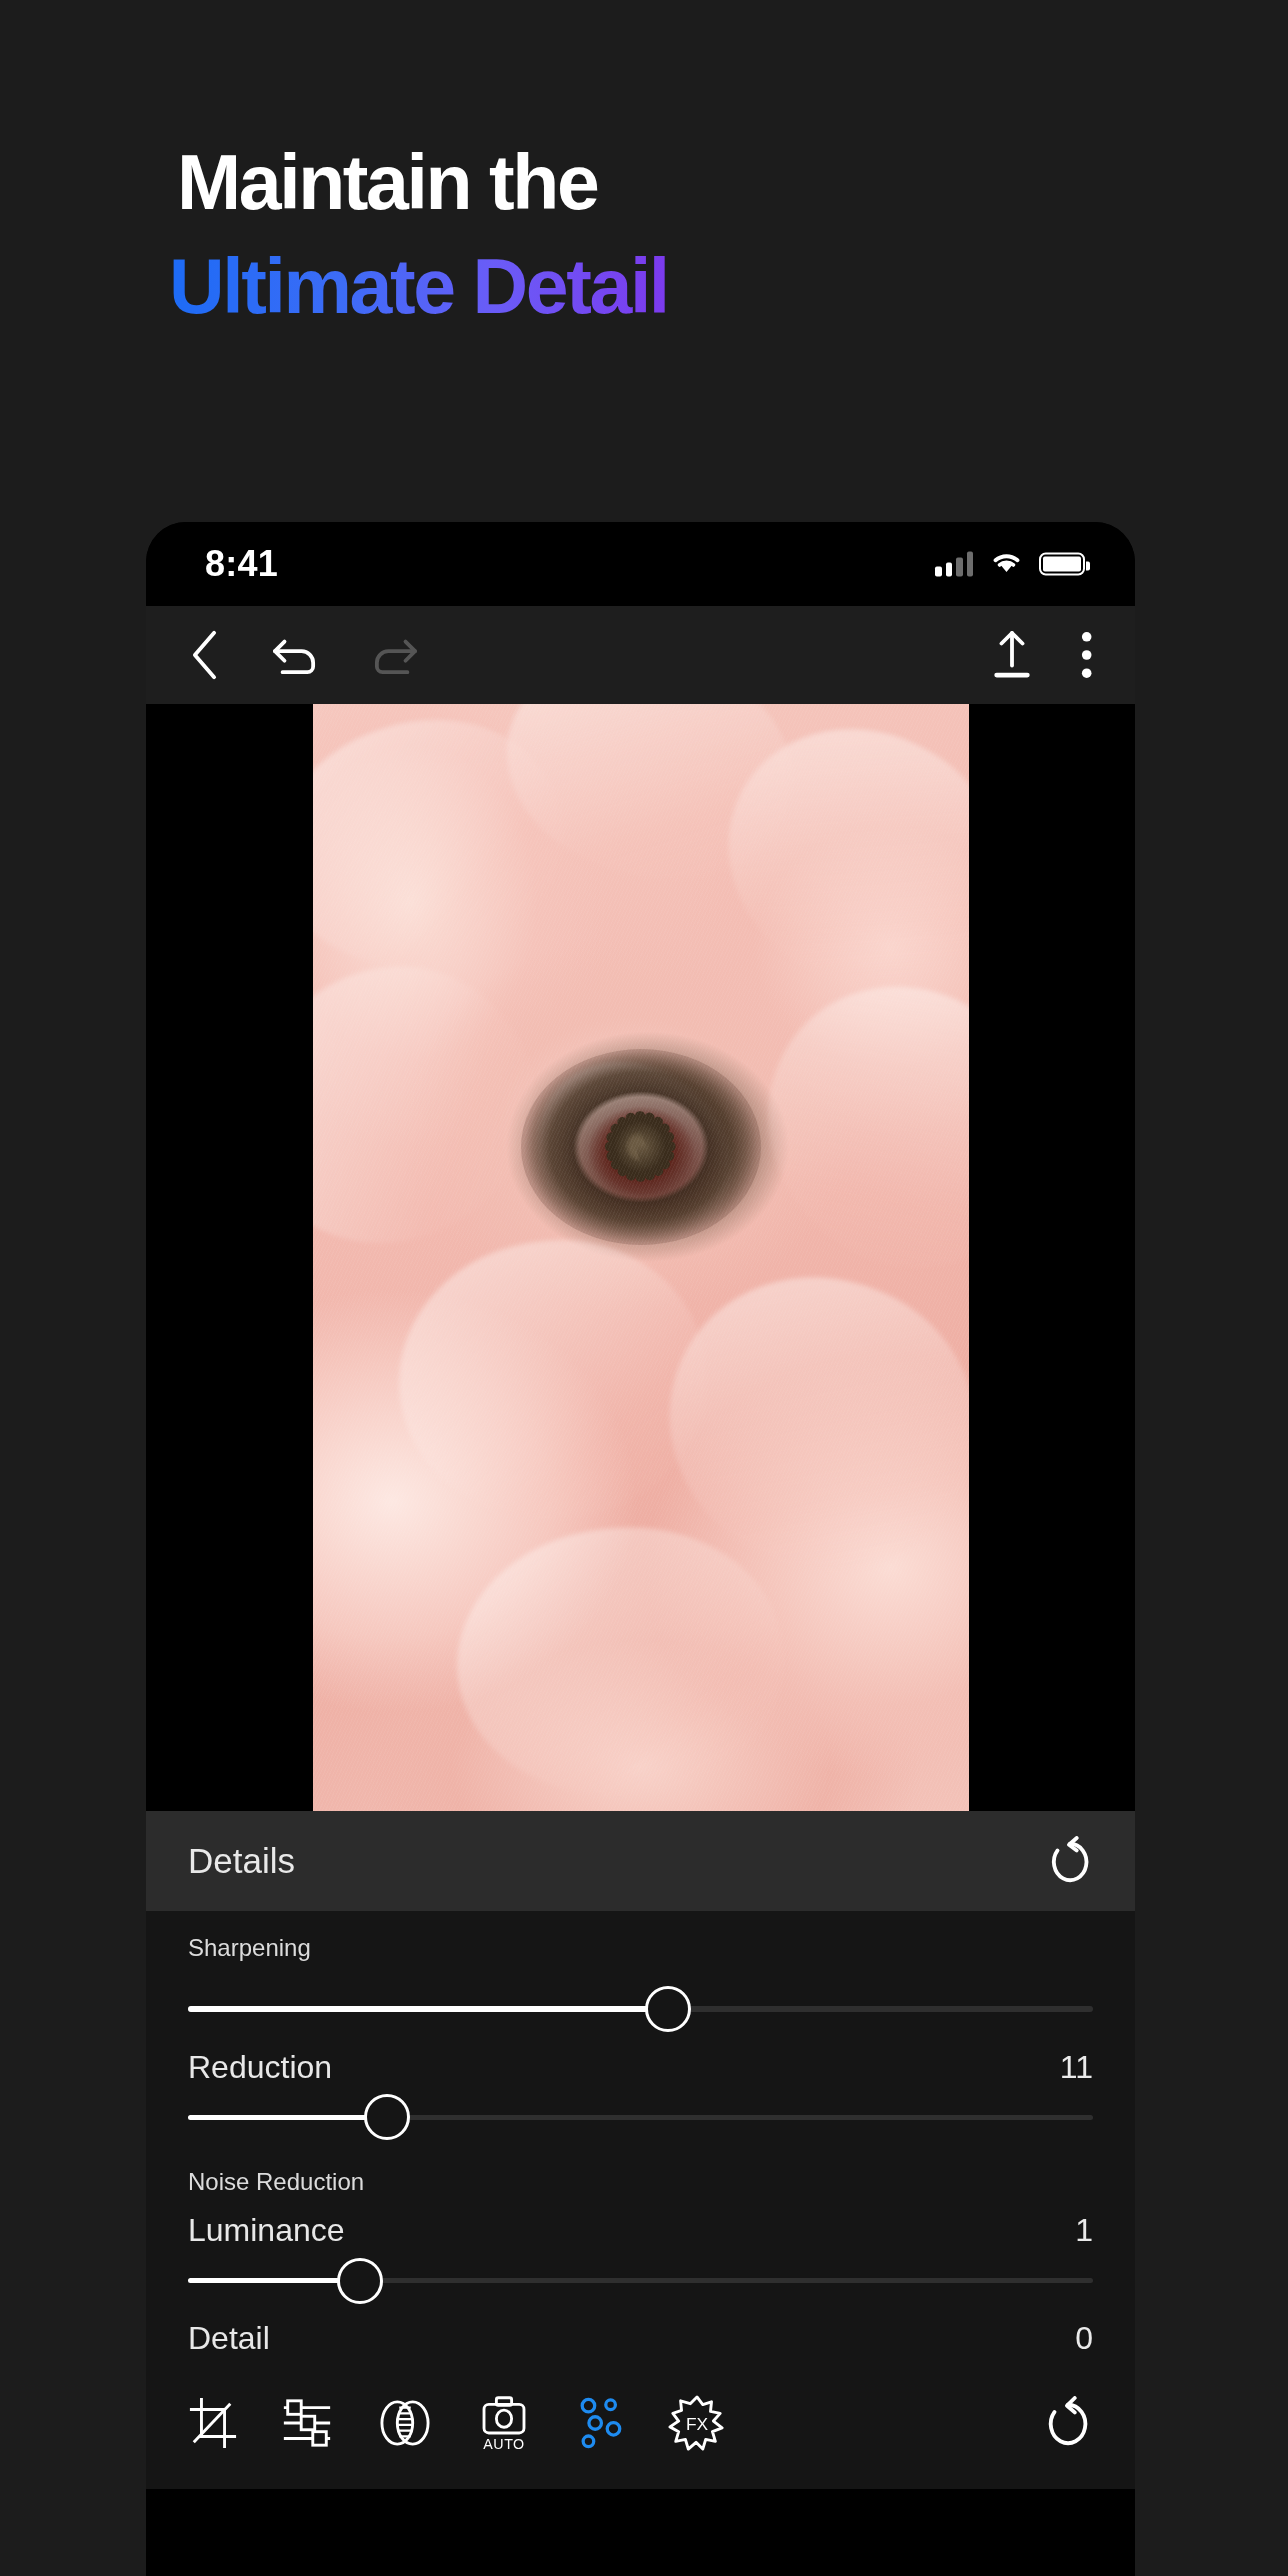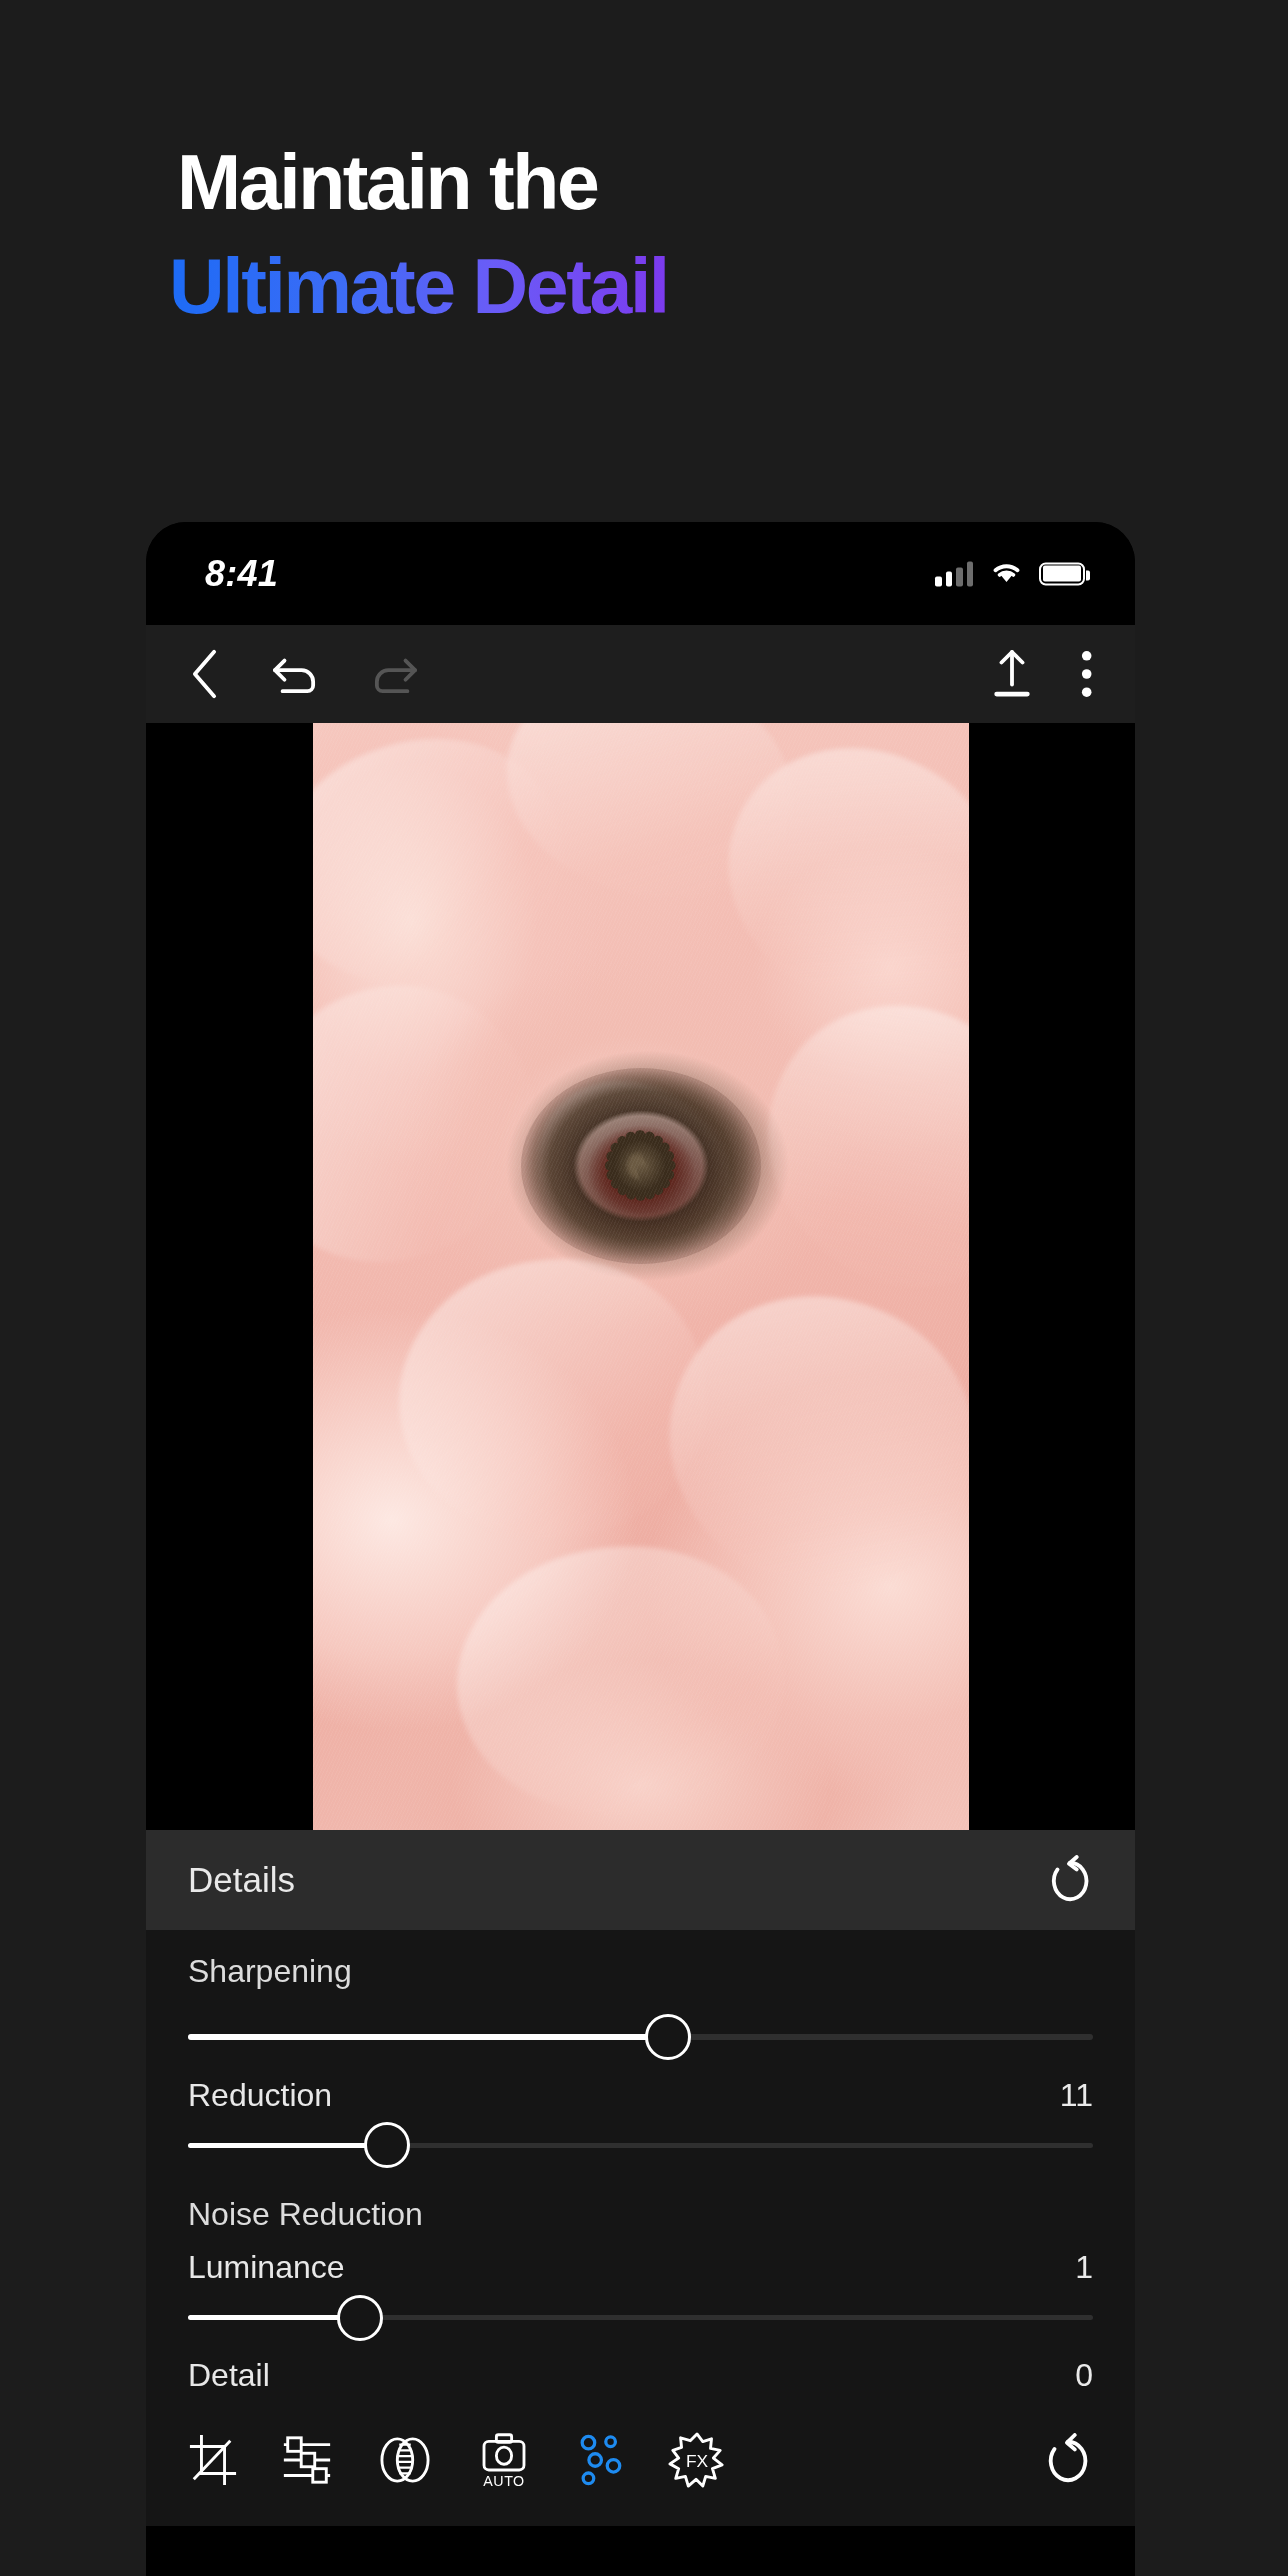--- a/index.html
+++ b/index.html
@@ -35,24 +35,23 @@
     position:absolute;
     left:146px; top:522px;
     width:989px; height:2054px;
     background:#000;
     border-radius:40px 40px 0 0;
     overflow:hidden;
   }
 
   
   .statusbar {
-    height:103px;
+    height:84px;
     background:#000;
     position:relative;
-    font-style:italic;
   }
   .sb-time {
     position:absolute; left:59px; top:50%;
     transform:translateY(-50%);
     color:#fff; font-size:36px; font-weight:600;
     letter-spacing:0.2px;
   }
   .sb-right {
     position:absolute; right:50px; top:50%;
     transform:translateY(-50%);
@@ -143,21 +142,21 @@
   
   .panel-header {
     height:100px; background:#2c2c2c;
     display:flex; align-items:center; justify-content:space-between;
     padding:0 42px;
   }
   .panel-title { color:#e9e9e9; font-size:35px; }
 
   .panel-body { background:#151515; padding:0 42px; }
   .group-label {
-    color:#dcdcdc; font-size:32px;
+    color:#dcdcdc; font-size:24px;
     padding-top:23px; padding-bottom:3.8px;
   }
   .slider-row { padding-top:11.5px; }
   .slider-head {
     display:flex; justify-content:space-between; align-items:baseline;
     color:#e8e8e8; font-size:32px;
   }
   .slider-val { color:#eaeaea; font-size:32px; }
   .track {
     position:relative; height:5.8px; margin:29px 0 25px 0;

